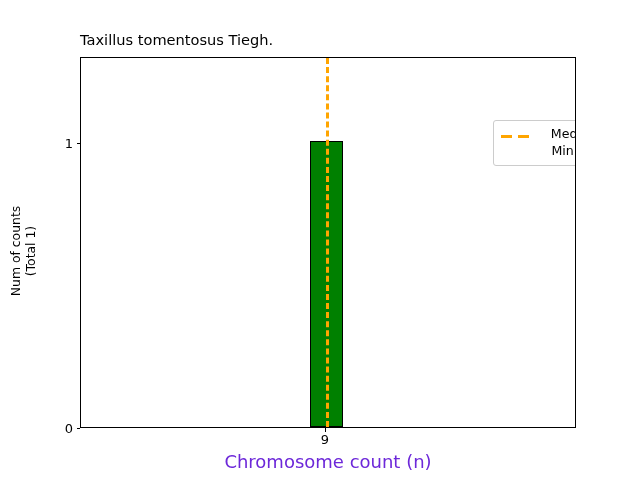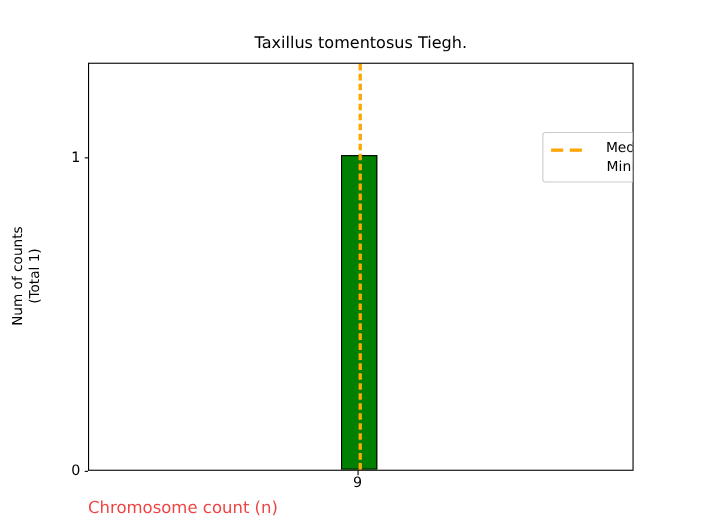--- a/index.html
+++ b/index.html
@@ -23,21 +23,21 @@
     height: 480px;
     background: #ffffff;
   }
 
   
   #chart-title {
     position: absolute;
     left: 80px;
     top: 31px;
     width: 496px;
-    text-align: center;
+    text-align: left;
     font-size: 14.6px;
     line-height: 18px;
     color: #000000;
     white-space: nowrap;
   }
 
   
   #plot-area {
     position: absolute;
     left: 80px;
@@ -121,23 +121,24 @@
     line-height: 14px;
     text-align: center;
     width: 40px;
     color: #000000;
   }
   #xlabel {
     position: absolute;
     left: 80px;
     top: 454px;
     width: 496px;
-    font-size: 15px;
+    text-align: center;
+    font-size: 18px;
     line-height: 15px;
-    color: #ef4444;
+    color: #6d28d9;
     white-space: nowrap;
   }
 
   
   #legend {
     position: absolute;
     left: 412px;
     top: 62px;
     width: 160px;
     box-sizing: border-box;

